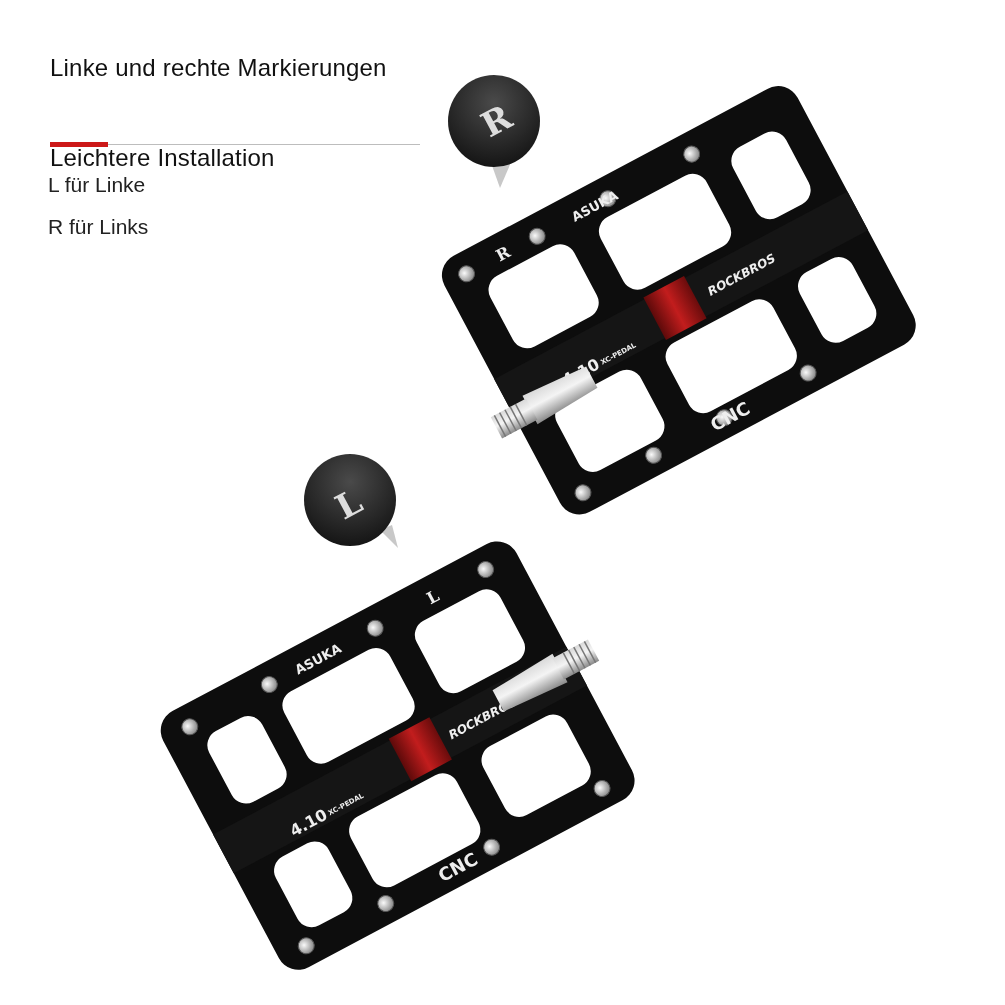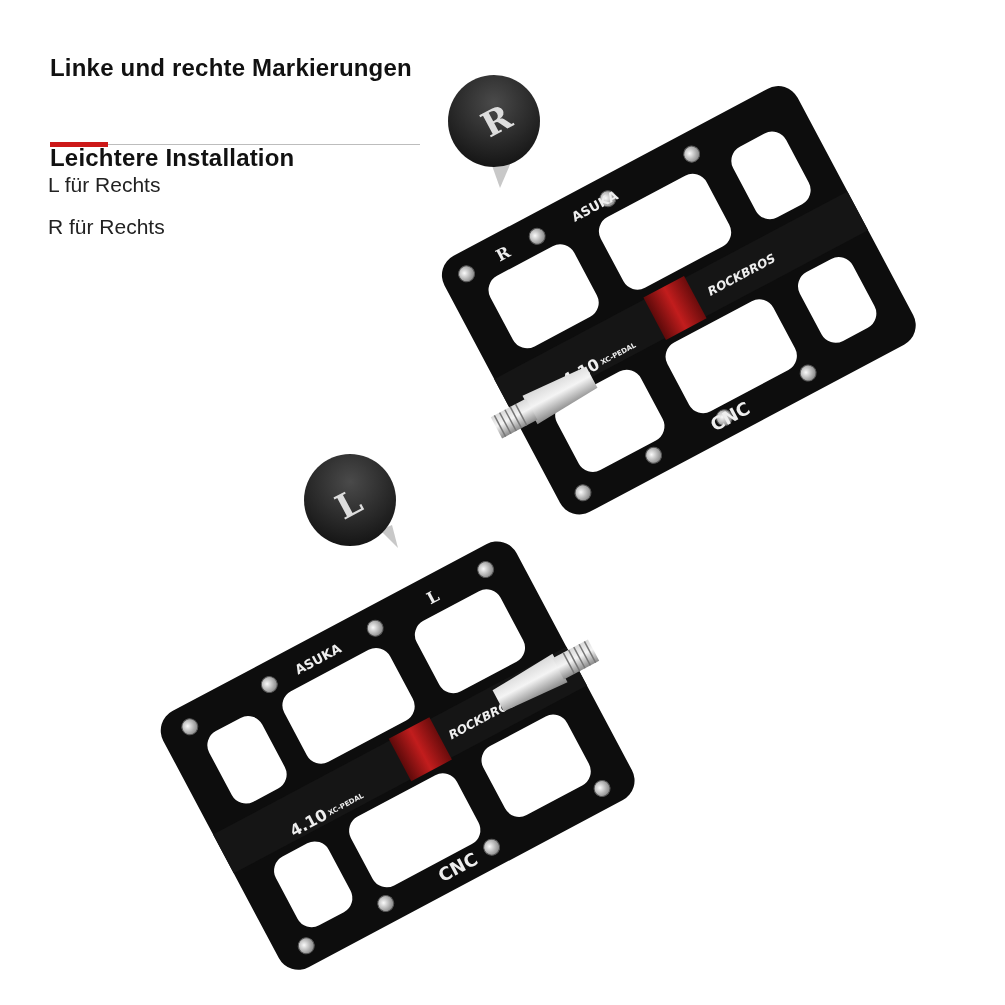--- a/index.html
+++ b/index.html
@@ -1,35 +1,35 @@
 <!DOCTYPE html>
 <html><head>
 <meta charset="utf-8">
 <style>
   html,body{margin:0;padding:0;background:#fff;}
   body{width:1005px;height:1005px;position:relative;overflow:hidden;font-family:"Liberation Sans",sans-serif;}
-  .title{position:absolute;left:50px;font-weight:bold;font-size:24px;color:#111;letter-spacing:0.2px;}
+  .title{position:absolute;left:50px;font-weight:normal;font-size:24px;color:#111;letter-spacing:0.2px;}
   .t1{top:54px;}
   .t2{top:96px;margin-top:48px;}
   .rule{position:absolute;left:50px;top:144px;width:370px;height:1px;background:#bdbdbd;}
   .rule-accent{position:absolute;left:50px;top:142px;width:58px;height:5px;background:#cc1818;}
   .sub{position:absolute;left:48px;font-size:21px;color:#222;}
   .s1{top:173px;}
   .s2{top:215px;}
   svg.art{position:absolute;left:0;top:0;}
 </style>
 </head>
 <body>
 
 <div class="title t1">Linke und rechte Markierungen</div>
 <div class="title t2">Leichtere Installation</div>
 <div class="rule"></div>
 <div class="rule-accent"></div>
-<div class="sub s1">L für Rechts</div>
-<div class="sub s2">R für Rechts</div>
+<div class="sub s1">L für Linke</div>
+<div class="sub s2">R für Links</div>
 
 <svg class="art" width="1005" height="1005" viewBox="0 0 1005 1005">
   <defs>
     <linearGradient id="axle" x1="0" y1="0" x2="0" y2="1">
       <stop offset="0" stop-color="#d9d9d9"></stop>
       <stop offset="0.45" stop-color="#f4f4f4"></stop>
       <stop offset="1" stop-color="#8a8a8a"></stop>
     </linearGradient>
     <linearGradient id="redband" x1="0" y1="0" x2="1" y2="0">
       <stop offset="0" stop-color="#5e0a0a"></stop>

